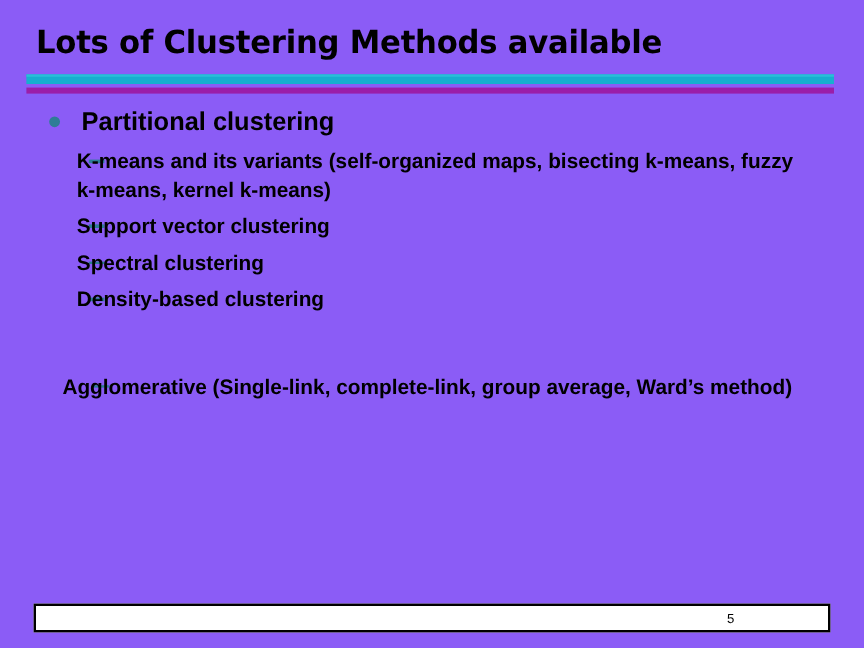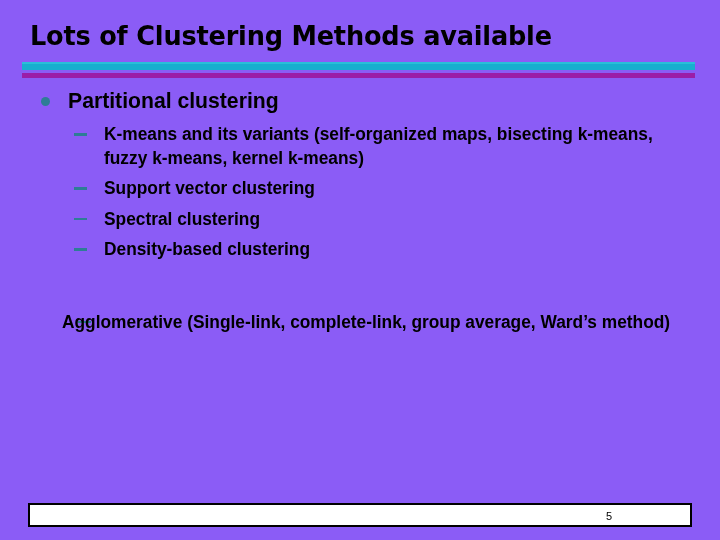--- a/index.html
+++ b/index.html
@@ -92,30 +92,29 @@
     background: #2E7D96;
   }
   .level1 .l1-text {
     display: inline-block;
     transform: scaleX(0.985);
     transform-origin: left center;
   }
 
   .level2 {
     position: relative;
-    padding-left: 104px;
+    padding-left: 64px;
     padding-right: 44px;
     font-size: 17.5px;
     line-height: 23.5px;
     color: #000000;
     margin-top: 7px;
   }
   .level2.group-b {
     padding-left: 52px;
-    text-align: right;
   }
   .level2 .dash {
     position: absolute;
     left: 74px;
     top: 10px;
     width: 13px;
     height: 2.5px;
     background: #2E7D96;
   }
   .level2.group-b .dash {

